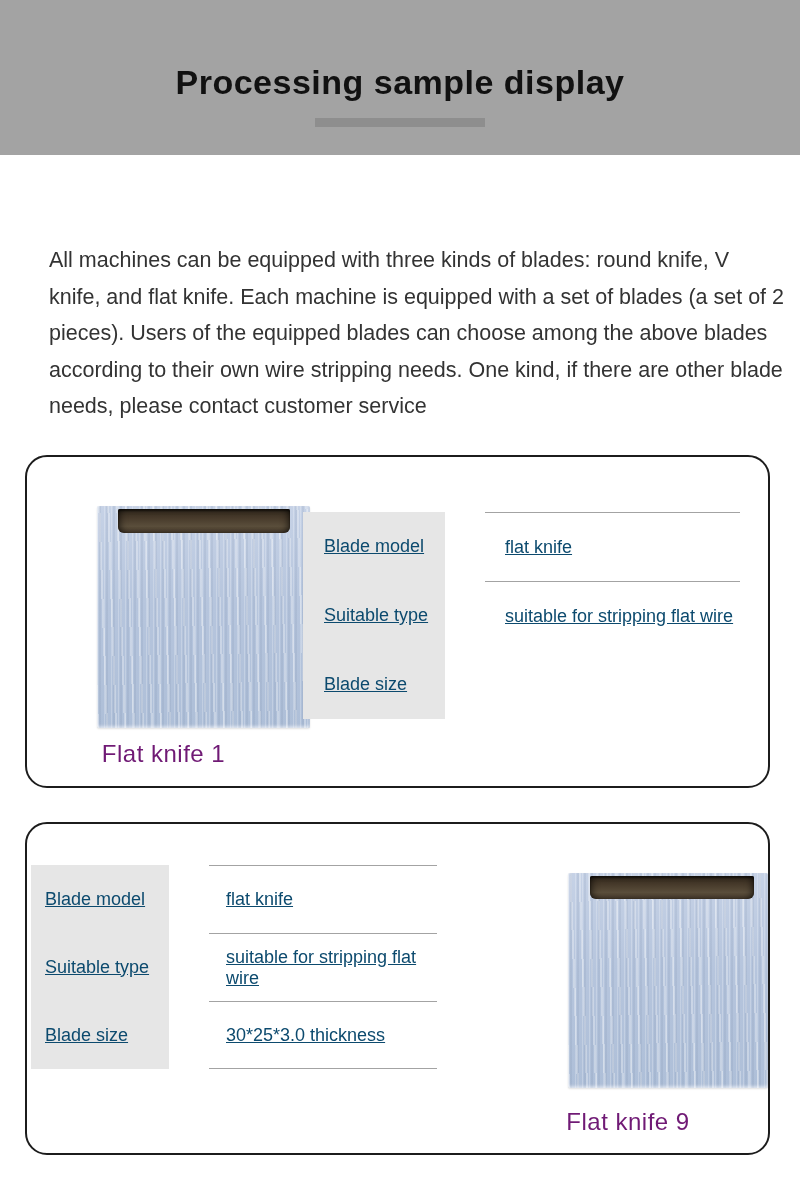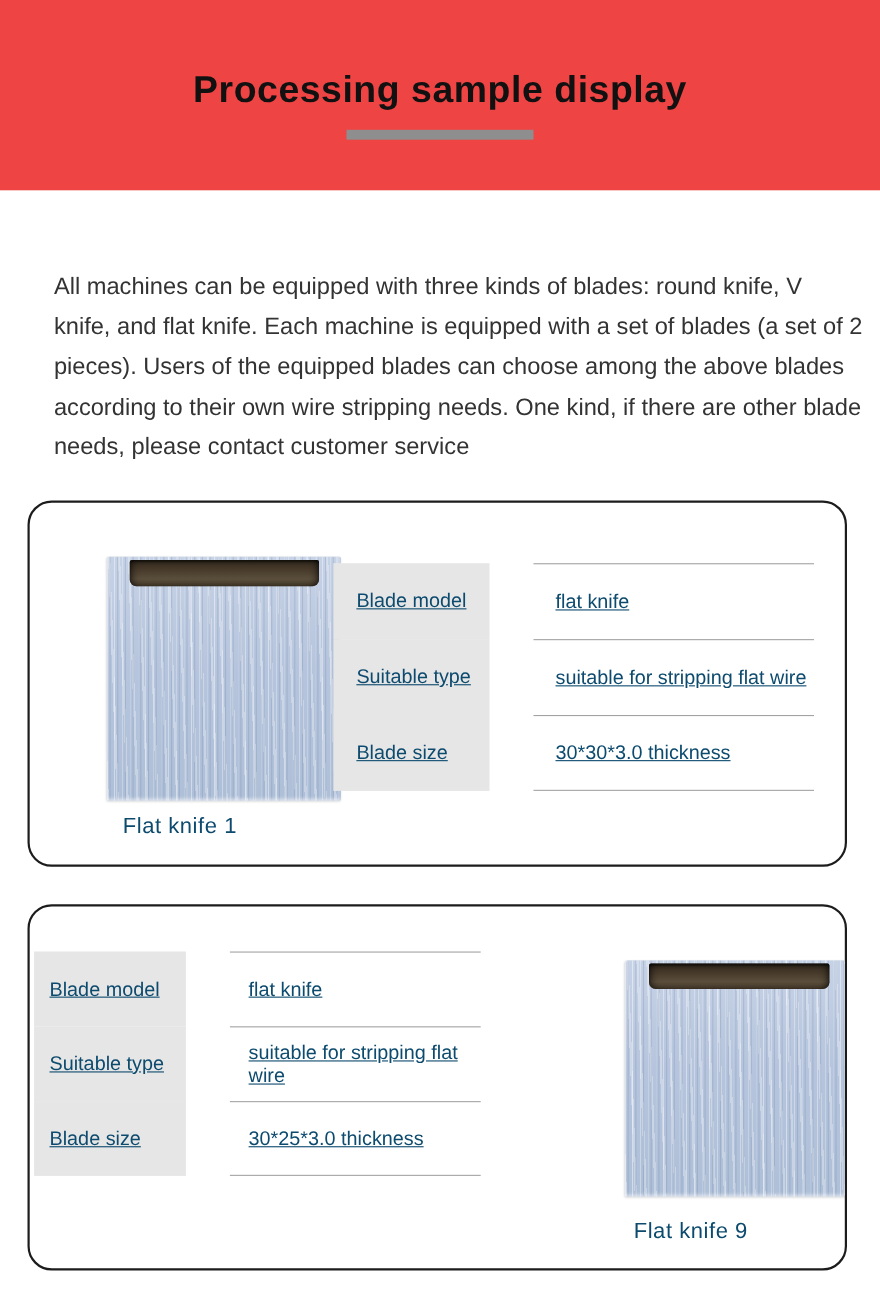--- a/index.html
+++ b/index.html
@@ -1,21 +1,21 @@
 <!DOCTYPE html>
 <html><head>
 <meta charset="utf-8">
 <style>
   html,body{margin:0;padding:0;background:#ffffff;}
   .page{
     position:relative;width:800px;height:1181px;background:#ffffff;
     font-family:"Liberation Sans",sans-serif;overflow:hidden;color:#333;
   }
   
-  .hero{position:absolute;left:0;top:0;width:800px;height:173px;background:#ef4444;}
+  .hero{position:absolute;left:0;top:0;width:800px;height:155px;background:#a3a3a3;}
   .hero h1{
     margin:0;padding-top:62px;text-align:center;
     font-size:34px;line-height:1.2;font-weight:bold;color:#111;letter-spacing:.5px;
   }
   .title-bar{width:170px;height:9px;background:#8e8e8e;margin:15px auto 0 auto;}
   
   .intro{
     position:absolute;left:33px;top:226px;width:737px;margin:16px;
     font-size:21.5px;line-height:36.5px;color:#333;
   }
@@ -39,21 +39,21 @@
   .plate1{left:30px;top:33px;width:213px;height:222px;}
   .plate2{left:501px;top:33px;width:200px;height:215px;}
   .notch{
     position:absolute;top:3px;height:24px;border-radius:2px 2px 6px 6px;
     background:linear-gradient(180deg,#2e261b 0%,#46392a 35%,#5a4e3b 72%,#463a2b 100%);
     box-shadow: inset 5px 0 7px -3px rgba(0,0,0,.6), inset -5px 0 7px -3px rgba(0,0,0,.6), inset 0 2px 2px rgba(0,0,0,.5);
   }
   .notch1{left:21px;right:20px;}
   .notch2{left:22px;right:14px;height:23px;}
   .caption{
-    position:absolute;text-align:center;font-size:20px;color:#0c4a6e;letter-spacing:.5px;
+    position:absolute;text-align:center;font-size:24px;color:#701a75;letter-spacing:.5px;
   }
   .cap1{left:30px;top:283px;width:213px;}
   .cap2{left:501px;top:284px;width:200px;}
   
   .spec-table{position:absolute;display:grid;}
   .t1{left:276px;top:55px;grid-template-columns:142px 295px;grid-auto-rows:69px;}
   .t2{left:4px;top:41px;grid-template-columns:138px 268px;grid-auto-rows:68px;}
   .spec-cell{display:flex;align-items:center;font-size:18px;color:#0c4a6e;text-decoration:underline;}
   .spec-label{background:#e6e6e6;padding-left:21px;}
   .t2 .spec-label{padding-left:14px;}
@@ -78,21 +78,20 @@
       <div class="notch notch1"></div>
     </figure>
     <div class="caption cap1">Flat knife 1</div>
 
     <div class="spec-table t1">
       <div class="spec-cell spec-label">Blade model</div>
       <div class="spec-cell spec-value">flat knife</div>
       <div class="spec-cell spec-label">Suitable type</div>
       <div class="spec-cell spec-value">suitable for stripping flat wire</div>
       <div class="spec-cell spec-label">Blade size</div>
-      <div class="spec-cell spec-value last">30*30*3.0 thickness</div>
     </div>
   </section>
 
   <section class="card card2">
     <div class="spec-table t2">
       <div class="spec-cell spec-label">Blade model</div>
       <div class="spec-cell spec-value">flat knife</div>
       <div class="spec-cell spec-label">Suitable type</div>
       <div class="spec-cell spec-value">suitable for stripping flat wire</div>
       <div class="spec-cell spec-label">Blade size</div>

